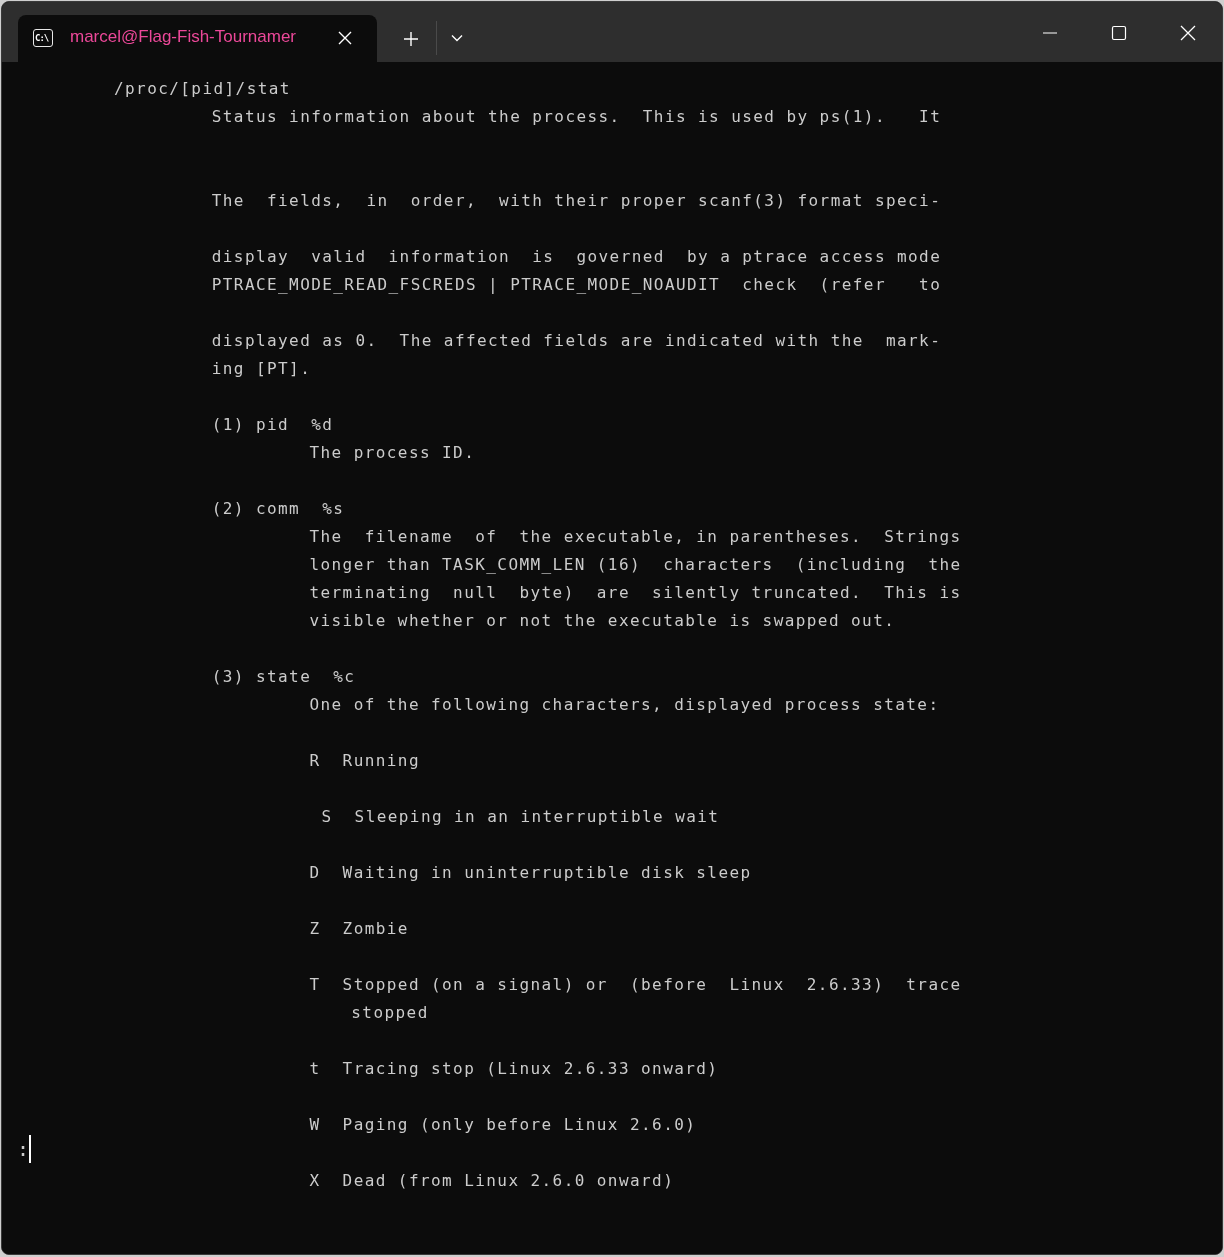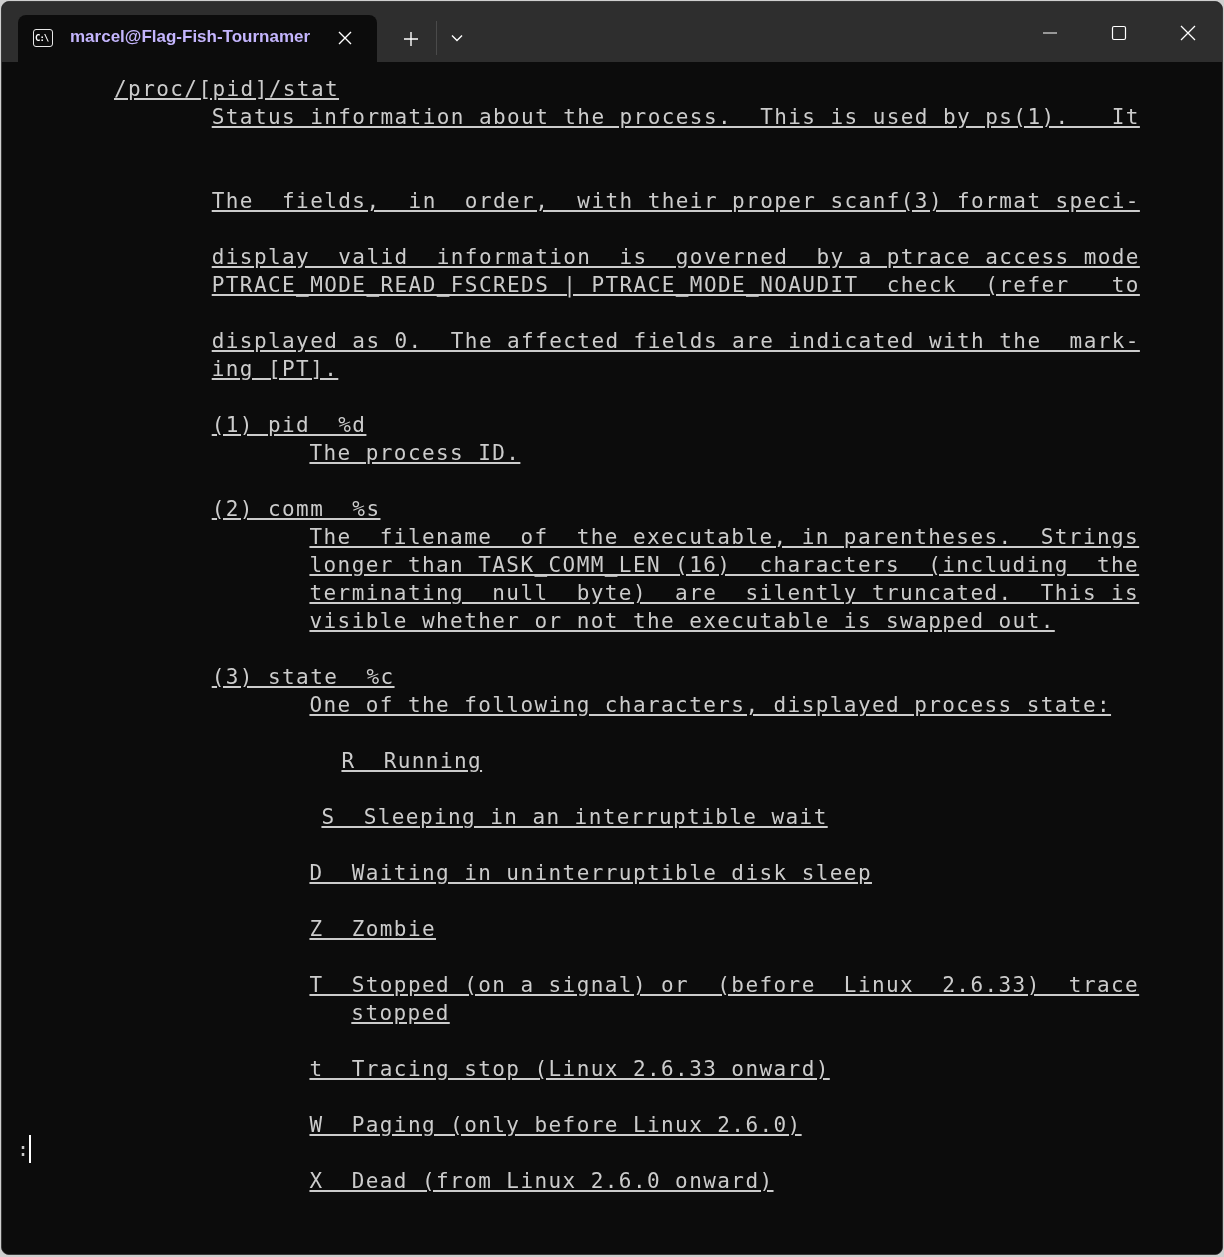--- a/index.html
+++ b/index.html
@@ -26,22 +26,22 @@
     .tab-icon {
       position: absolute; left: 15px; top: 14px; width: 20px; height: 18px;
       border: 1.5px solid #e8e8e8; border-radius: 3px; box-sizing: border-box;
     }
     .tab-icon .glyph {
       position: absolute; left: 1px; top: 3px; font-size: 9px; line-height: 11px;
       color: #ffffff; font-family: "DejaVu Sans Mono", monospace; font-weight: bold;
       letter-spacing: -1px;
     }
     .tab-title {
-      position: absolute; left: 52px; top: 12px; font-size: 17px; color: #c4b5fd;
-      font-family: "Liberation Sans", sans-serif; font-weight: 700; white-space: nowrap;
+      position: absolute; left: 52px; top: 12px; font-size: 17px; color: #ec4899;
+      font-family: "Liberation Sans", sans-serif; font-weight: 400; white-space: nowrap;
     }
     .tab-close {
       position: absolute; left: 316px; top: 12px; width: 22px; height: 22px;
       display: flex; align-items: center; justify-content: center;
     }
     .new-tab {
       position: absolute; left: 396px; top: 24px; width: 26px; height: 26px;
       display: flex; align-items: center; justify-content: center;
     }
     .tab-sep {
@@ -55,23 +55,22 @@
       position: absolute; top: 10px; width: 46px; height: 42px;
       display: flex; align-items: center; justify-content: center;
     }
     .terminal {
       position: absolute; left: 0; top: 60px; right: 0; bottom: 0;
       background: #0c0c0c;
     }
     .line {
       position: absolute; margin: 0; white-space: pre;
       font-family: "DejaVu Sans Mono", monospace;
-      font-size: 21px; line-height: 28px; color: #cccccc;
+      font-size: 16px; line-height: 28px; color: #cccccc;
       letter-spacing: 1.42px;
-      text-decoration: underline;
     }
     .prompt {
       position: absolute; left: 15px; top: 1133px; font-size: 20px; color: #cccccc;
       font-family: "DejaVu Sans Mono", monospace; line-height: 28px;
     }
     .cursor {
       position: absolute; left: 27px; top: 1133px; width: 2px; height: 28px; background: #ffffff;
     }
   </style>
 </head>
@@ -133,21 +132,21 @@
       <pre class="line" style="left: 112px; top: 405px;"></pre>
       <pre class="line" style="left: 209.72px; top: 433px;">(2) comm  %s</pre>
       <pre class="line" style="left: 307.44px; top: 461px;">The  filename  of  the executable, in parentheses.  Strings</pre>
       <pre class="line" style="left: 307.44px; top: 489px;">longer than TASK_COMM_LEN (16)  characters  (including  the</pre>
       <pre class="line" style="left: 307.44px; top: 517px;">terminating  null  byte)  are  silently truncated.  This is</pre>
       <pre class="line" style="left: 307.44px; top: 545px;">visible whether or not the executable is swapped out.</pre>
       <pre class="line" style="left: 112px; top: 573px;"></pre>
       <pre class="line" style="left: 209.72px; top: 601px;">(3) state  %c</pre>
       <pre class="line" style="left: 307.44px; top: 629px;">One of the following characters, displayed process state:</pre>
       <pre class="line" style="left: 112px; top: 657px;"></pre>
-      <pre class="line" style="left: 307.44px; top: 685px; margin-left: 32px;">R  Running</pre>
+      <pre class="line" style="left: 307.44px; top: 685px;">R  Running</pre>
       <pre class="line" style="left: 112px; top: 713px;"></pre>
       <pre class="line" style="left: 307.44px; top: 741px; margin-left: 12px;">S  Sleeping in an interruptible wait</pre>
       <pre class="line" style="left: 112px; top: 769px;"></pre>
       <pre class="line" style="left: 307.44px; top: 797px;">D  Waiting in uninterruptible disk sleep</pre>
       <pre class="line" style="left: 112px; top: 825px;"></pre>
       <pre class="line" style="left: 307.44px; top: 853px;">Z  Zombie</pre>
       <pre class="line" style="left: 112px; top: 881px;"></pre>
       <pre class="line" style="left: 307.44px; top: 909px;">T  Stopped (on a signal) or  (before  Linux  2.6.33)  trace</pre>
       <pre class="line" style="left: 349.32px; top: 937px;">stopped</pre>
       <pre class="line" style="left: 112px; top: 965px;"></pre>

